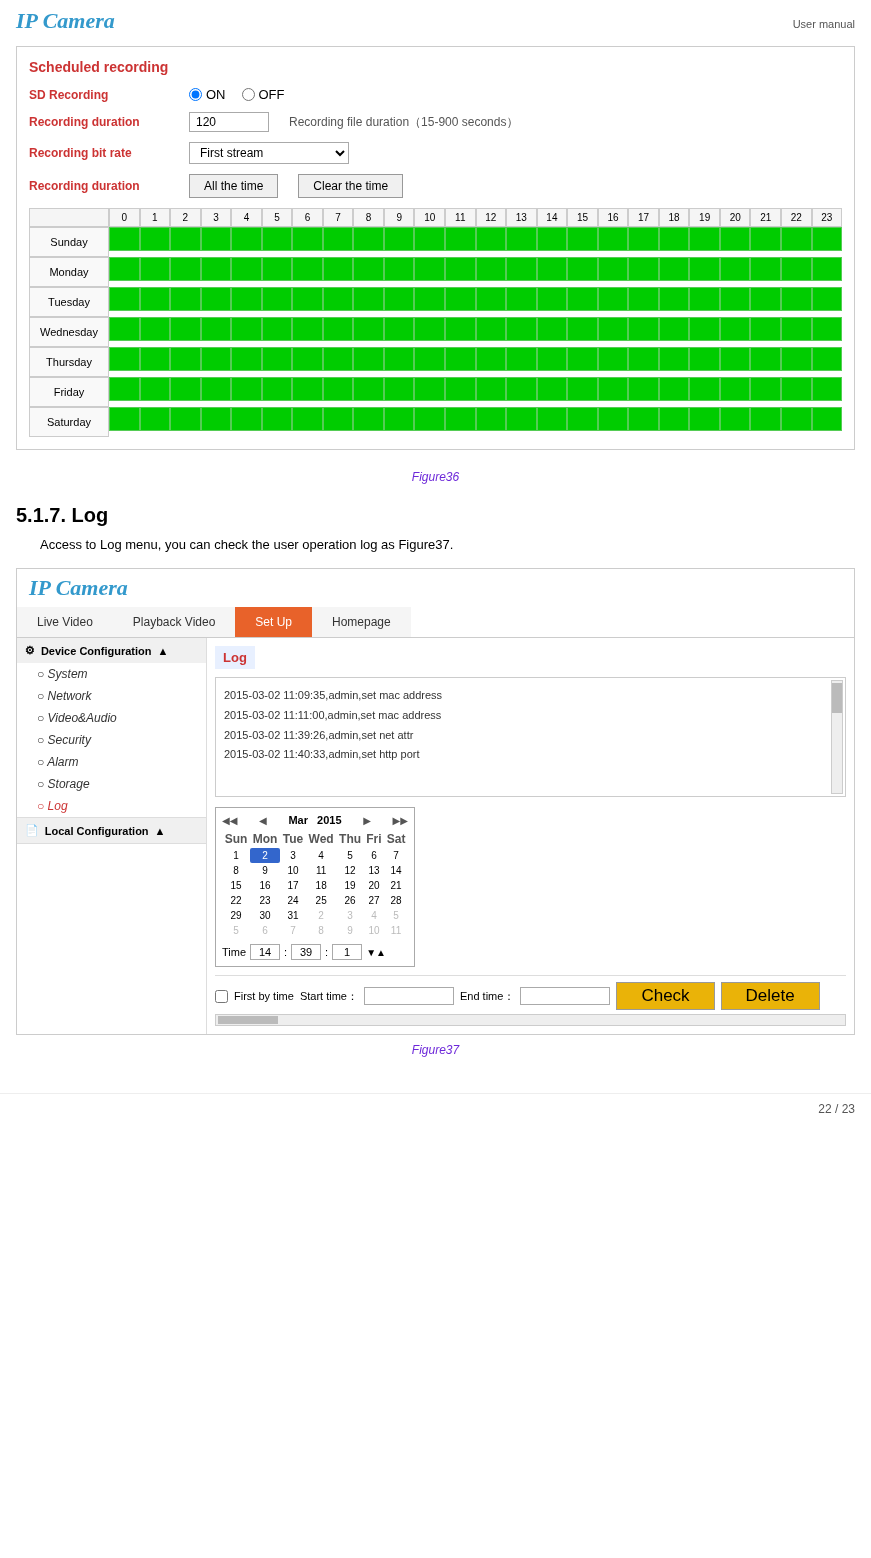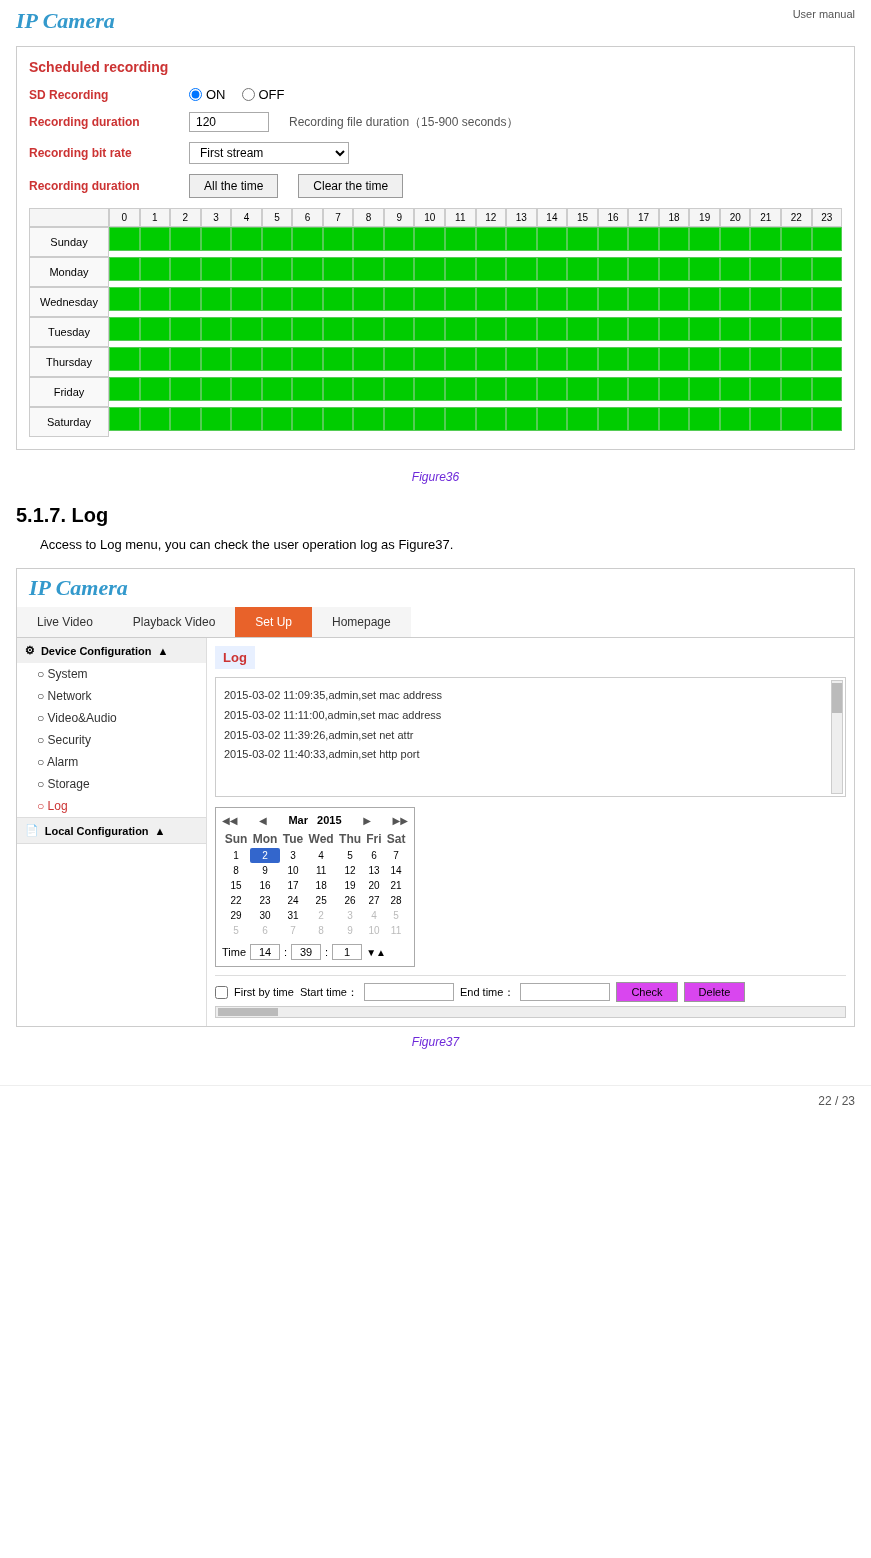--- a/index.html
+++ b/index.html
@@ -1,20 +1,20 @@
 <!DOCTYPE html>
 <html><head>
   <meta charset="utf-8">
   <style>
     * { margin: 0; padding: 0; box-sizing: border-box; }
     body { font-family: Arial, sans-serif; font-size: 13px; background: #fff; width: 871px; }
 
     
     .header { display: flex; justify-content: space-between; align-items: flex-start; padding: 8px 16px 4px; }
-    .user-manual { font-size: 11px; color: #555; }
+    .user-manual { font-size: 11px; color: #555; margin-top: 10px; }
 
     
     .content { padding: 8px 16px; }
 
     
     .section-box { border: 1px solid #ccc; padding: 12px; margin-bottom: 20px; }
     .section-title { font-size: 14px; font-weight: bold; color: #cc3333; margin-bottom: 12px; }
 
     .form-row { display: flex; align-items: center; margin-bottom: 10px; }
     .form-label { width: 160px; font-size: 12px; color: #cc3333; font-weight: bold; }
@@ -56,21 +56,21 @@
     .nav-bar { display: flex; border-bottom: 1px solid #ccc; }
     .nav-item { padding: 8px 20px; font-size: 12px; cursor: pointer; color: #333; border: none; background: #f5f5f5; }
     .nav-item.active { background: #e8622a; color: #fff; }
 
     .main-layout { display: flex; }
 
     
     .sidebar { width: 190px; min-width: 190px; border-right: 1px solid #ddd; font-size: 12px; }
     .sidebar-section { border-bottom: 1px solid #ddd; }
     .sidebar-section-title { display: flex; align-items: center; gap: 6px; padding: 6px 8px; background: #f0f0f0; font-weight: bold; font-size: 11px; cursor: pointer; }
-    .sidebar-item { padding: 4px 8px 4px 20px; cursor: pointer; color: #333; }
+    .sidebar-item { padding: 4px 8px 4px 20px; cursor: pointer; color: #333; font-style: italic; }
     .sidebar-item.active { color: #cc3333; }
 
     
     .log-area { flex: 1; padding: 8px; }
     .log-title { font-size: 13px; font-weight: bold; color: #cc3333; background: #e8f0ff; padding: 4px 8px; margin-bottom: 8px; display: inline-block; }
 
     .log-content-box { border: 1px solid #ccc; padding: 8px; font-size: 11px; color: #333; line-height: 1.8; min-height: 120px; position: relative; }
     .log-scrollbar { position: absolute; right: 2px; top: 2px; bottom: 2px; width: 12px; background: #eee; border: 1px solid #ccc; }
     .log-scrollbar-thumb { width: 10px; height: 30px; background: #bbb; margin: 2px auto; }
 
@@ -83,21 +83,21 @@
     .cal-grid th { font-size: 12px; text-align: center; padding: 2px; color: #555; }
     .cal-grid td { font-size: 10px; text-align: center; padding: 2px; cursor: pointer; }
     .cal-grid td.today { background: #3366cc; color: #fff; border-radius: 2px; }
     .cal-grid td.other-month { color: #bbb; }
 
     .cal-time { display: flex; align-items: center; gap: 4px; margin-top: 6px; font-size: 11px; }
     .time-input { width: 30px; border: 1px solid #aaa; text-align: center; font-size: 11px; padding: 1px; }
 
     .log-footer { display: flex; align-items: center; gap: 6px; margin-top: 8px; font-size: 11px; border-top: 1px solid #ddd; padding-top: 6px; }
     .footer-input { border: 1px solid #aaa; padding: 2px 4px; width: 90px; font-size: 11px; }
-    .footer-btn { padding: 3px 14px; font-size: 11px; border: 1px solid #999; background: #d946ef; cursor: pointer; }
+    .footer-btn { padding: 3px 24px; font-size: 17px; border: 1px solid #999; background: #eab308; cursor: pointer; }
 
     .scrollbar-h { height: 12px; background: #eee; border: 1px solid #ccc; margin-top: 4px; position: relative; }
     .scrollbar-h-thumb { position: absolute; left: 2px; top: 1px; width: 60px; height: 8px; background: #bbb; }
 
     
     .page-number { text-align: right; font-size: 12px; color: #555; padding: 8px 16px; border-top: 1px solid #eee; margin-top: 8px; }
   </style>
 </head>
 <body>
 
@@ -235,50 +235,50 @@
               <div class="hour-cell"></div>
               <div class="hour-cell"></div>
               <div class="hour-cell"></div>
               <div class="hour-cell"></div>
               <div class="hour-cell"></div>
               <div class="hour-cell"></div>
               <div class="hour-cell"></div>
             </div>
           </div>
           <div class="grid-row">
+            <div class="day-label">Tuesday</div>
+            <div class="day-cells">
+              <div class="hour-cell"></div>
+              <div class="hour-cell"></div>
+              <div class="hour-cell"></div>
+              <div class="hour-cell"></div>
+              <div class="hour-cell"></div>
+              <div class="hour-cell"></div>
+              <div class="hour-cell"></div>
+              <div class="hour-cell"></div>
+              <div class="hour-cell"></div>
+              <div class="hour-cell"></div>
+              <div class="hour-cell"></div>
+              <div class="hour-cell"></div>
+              <div class="hour-cell"></div>
+              <div class="hour-cell"></div>
+              <div class="hour-cell"></div>
+              <div class="hour-cell"></div>
+              <div class="hour-cell"></div>
+              <div class="hour-cell"></div>
+              <div class="hour-cell"></div>
+              <div class="hour-cell"></div>
+              <div class="hour-cell"></div>
+              <div class="hour-cell"></div>
+              <div class="hour-cell"></div>
+              <div class="hour-cell"></div>
+            </div>
+          </div>
+          <div class="grid-row">
             <div class="day-label">Wednesday</div>
-            <div class="day-cells">
-              <div class="hour-cell"></div>
-              <div class="hour-cell"></div>
-              <div class="hour-cell"></div>
-              <div class="hour-cell"></div>
-              <div class="hour-cell"></div>
-              <div class="hour-cell"></div>
-              <div class="hour-cell"></div>
-              <div class="hour-cell"></div>
-              <div class="hour-cell"></div>
-              <div class="hour-cell"></div>
-              <div class="hour-cell"></div>
-              <div class="hour-cell"></div>
-              <div class="hour-cell"></div>
-              <div class="hour-cell"></div>
-              <div class="hour-cell"></div>
-              <div class="hour-cell"></div>
-              <div class="hour-cell"></div>
-              <div class="hour-cell"></div>
-              <div class="hour-cell"></div>
-              <div class="hour-cell"></div>
-              <div class="hour-cell"></div>
-              <div class="hour-cell"></div>
-              <div class="hour-cell"></div>
-              <div class="hour-cell"></div>
-            </div>
-          </div>
-          <div class="grid-row">
-            <div class="day-label">Tuesday</div>
             <div class="day-cells">
               <div class="hour-cell"></div>
               <div class="hour-cell"></div>
               <div class="hour-cell"></div>
               <div class="hour-cell"></div>
               <div class="hour-cell"></div>
               <div class="hour-cell"></div>
               <div class="hour-cell"></div>
               <div class="hour-cell"></div>
               <div class="hour-cell"></div>

